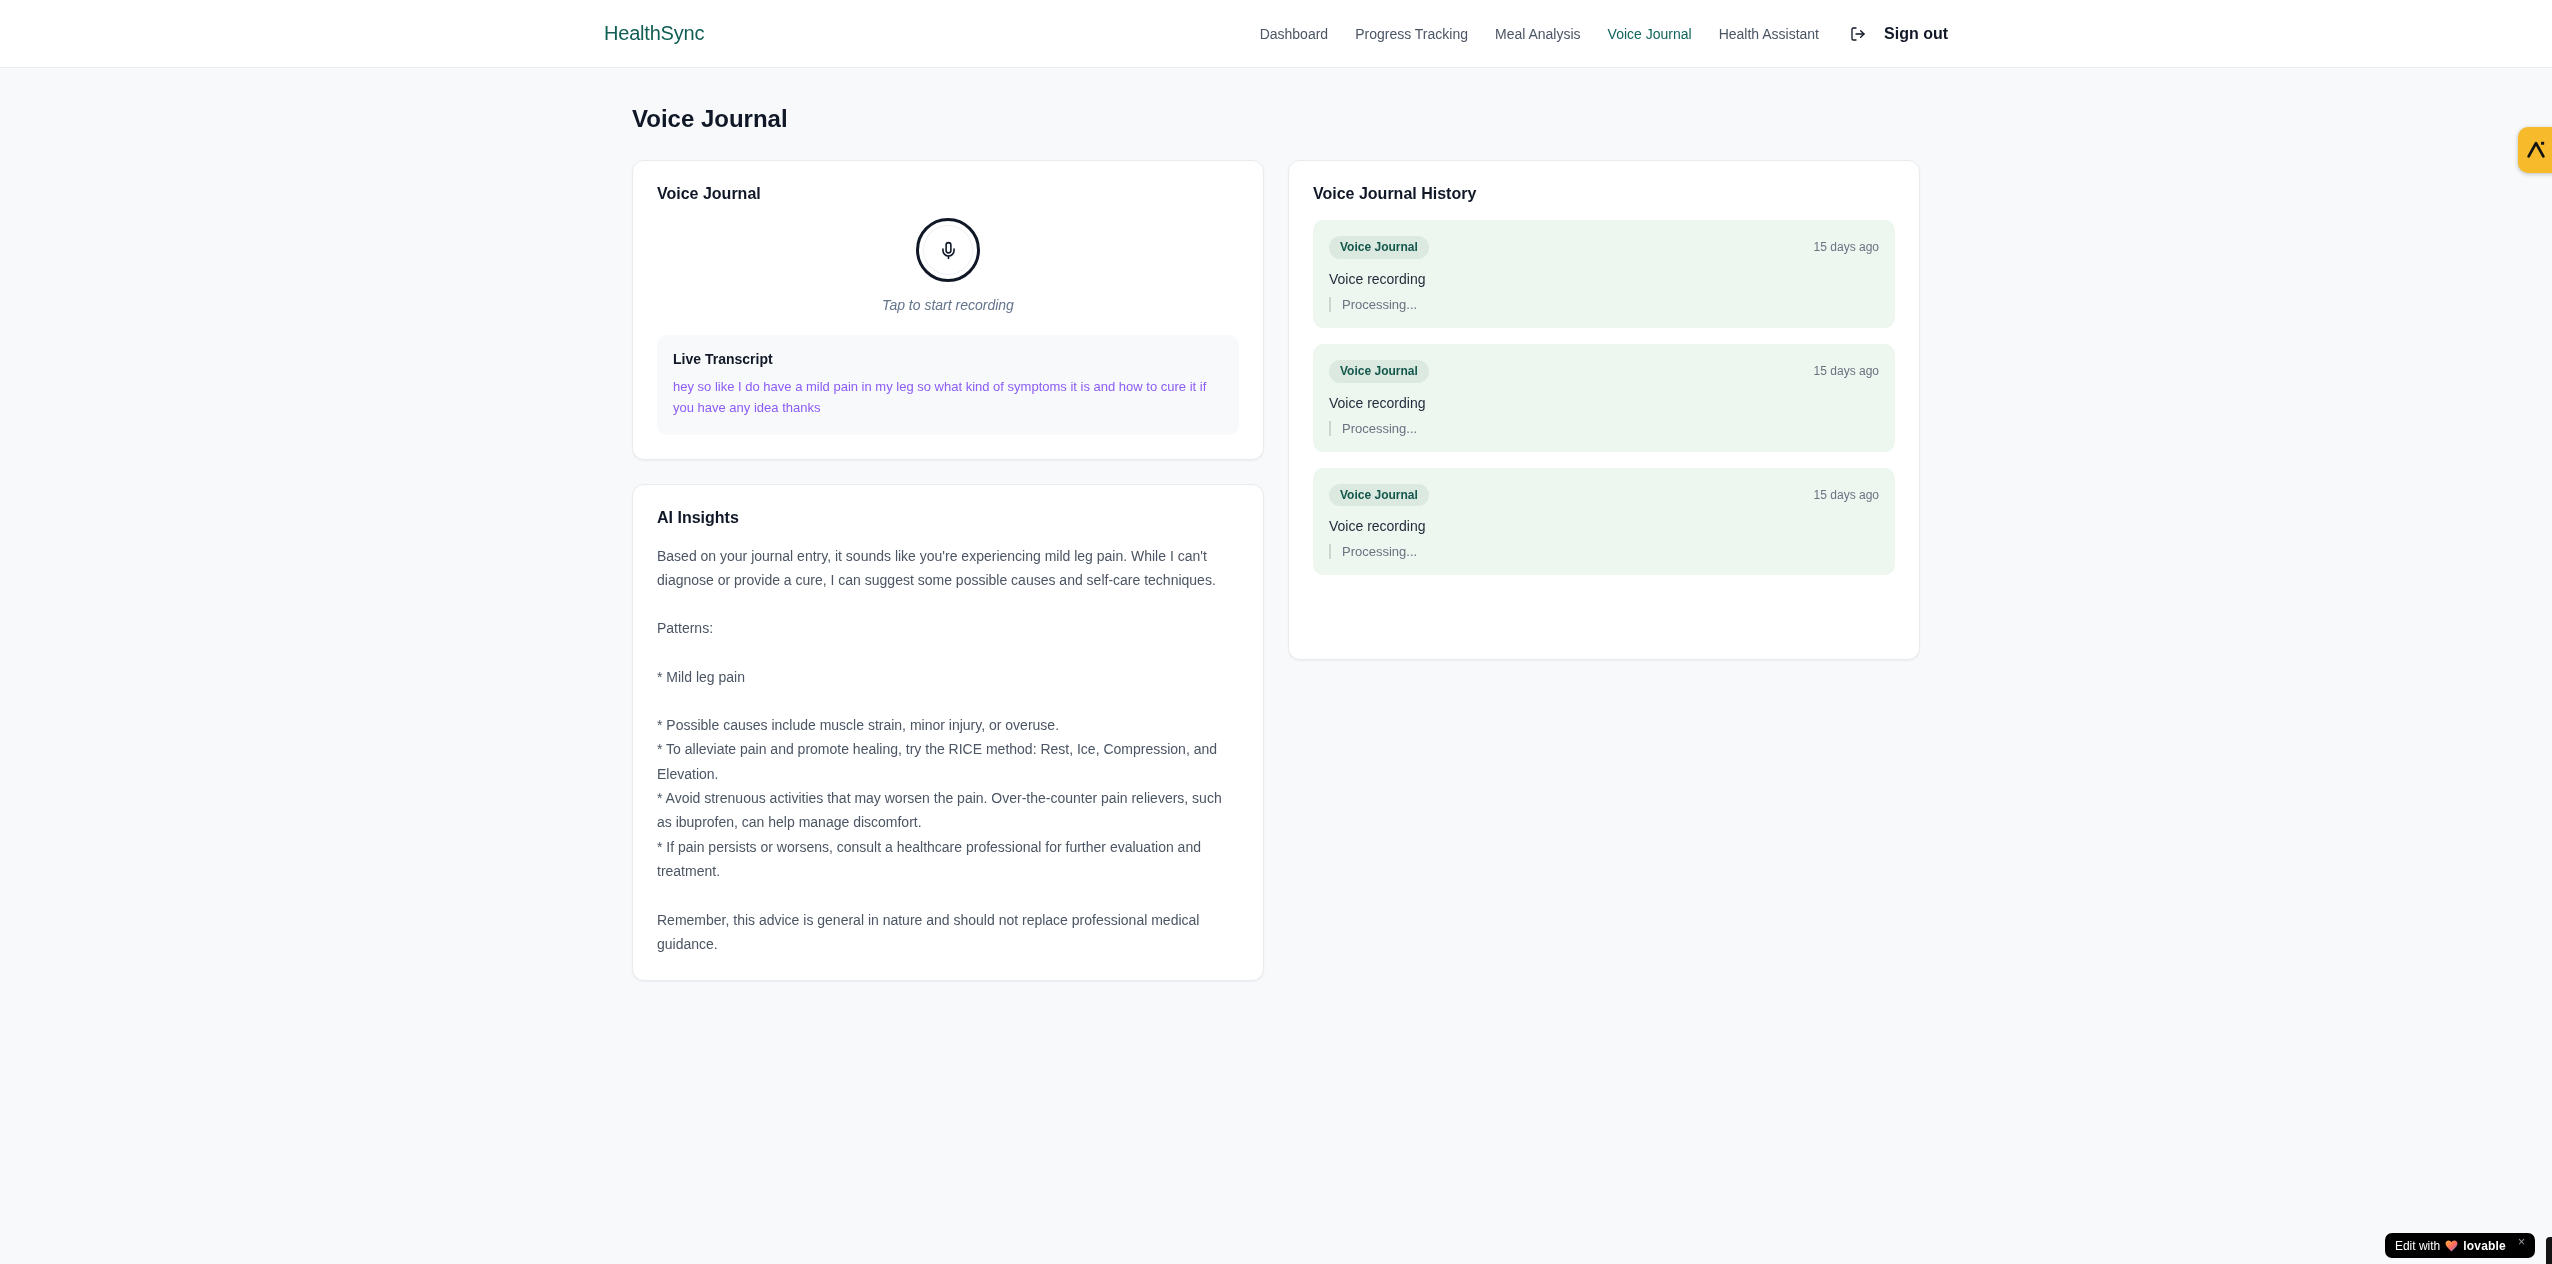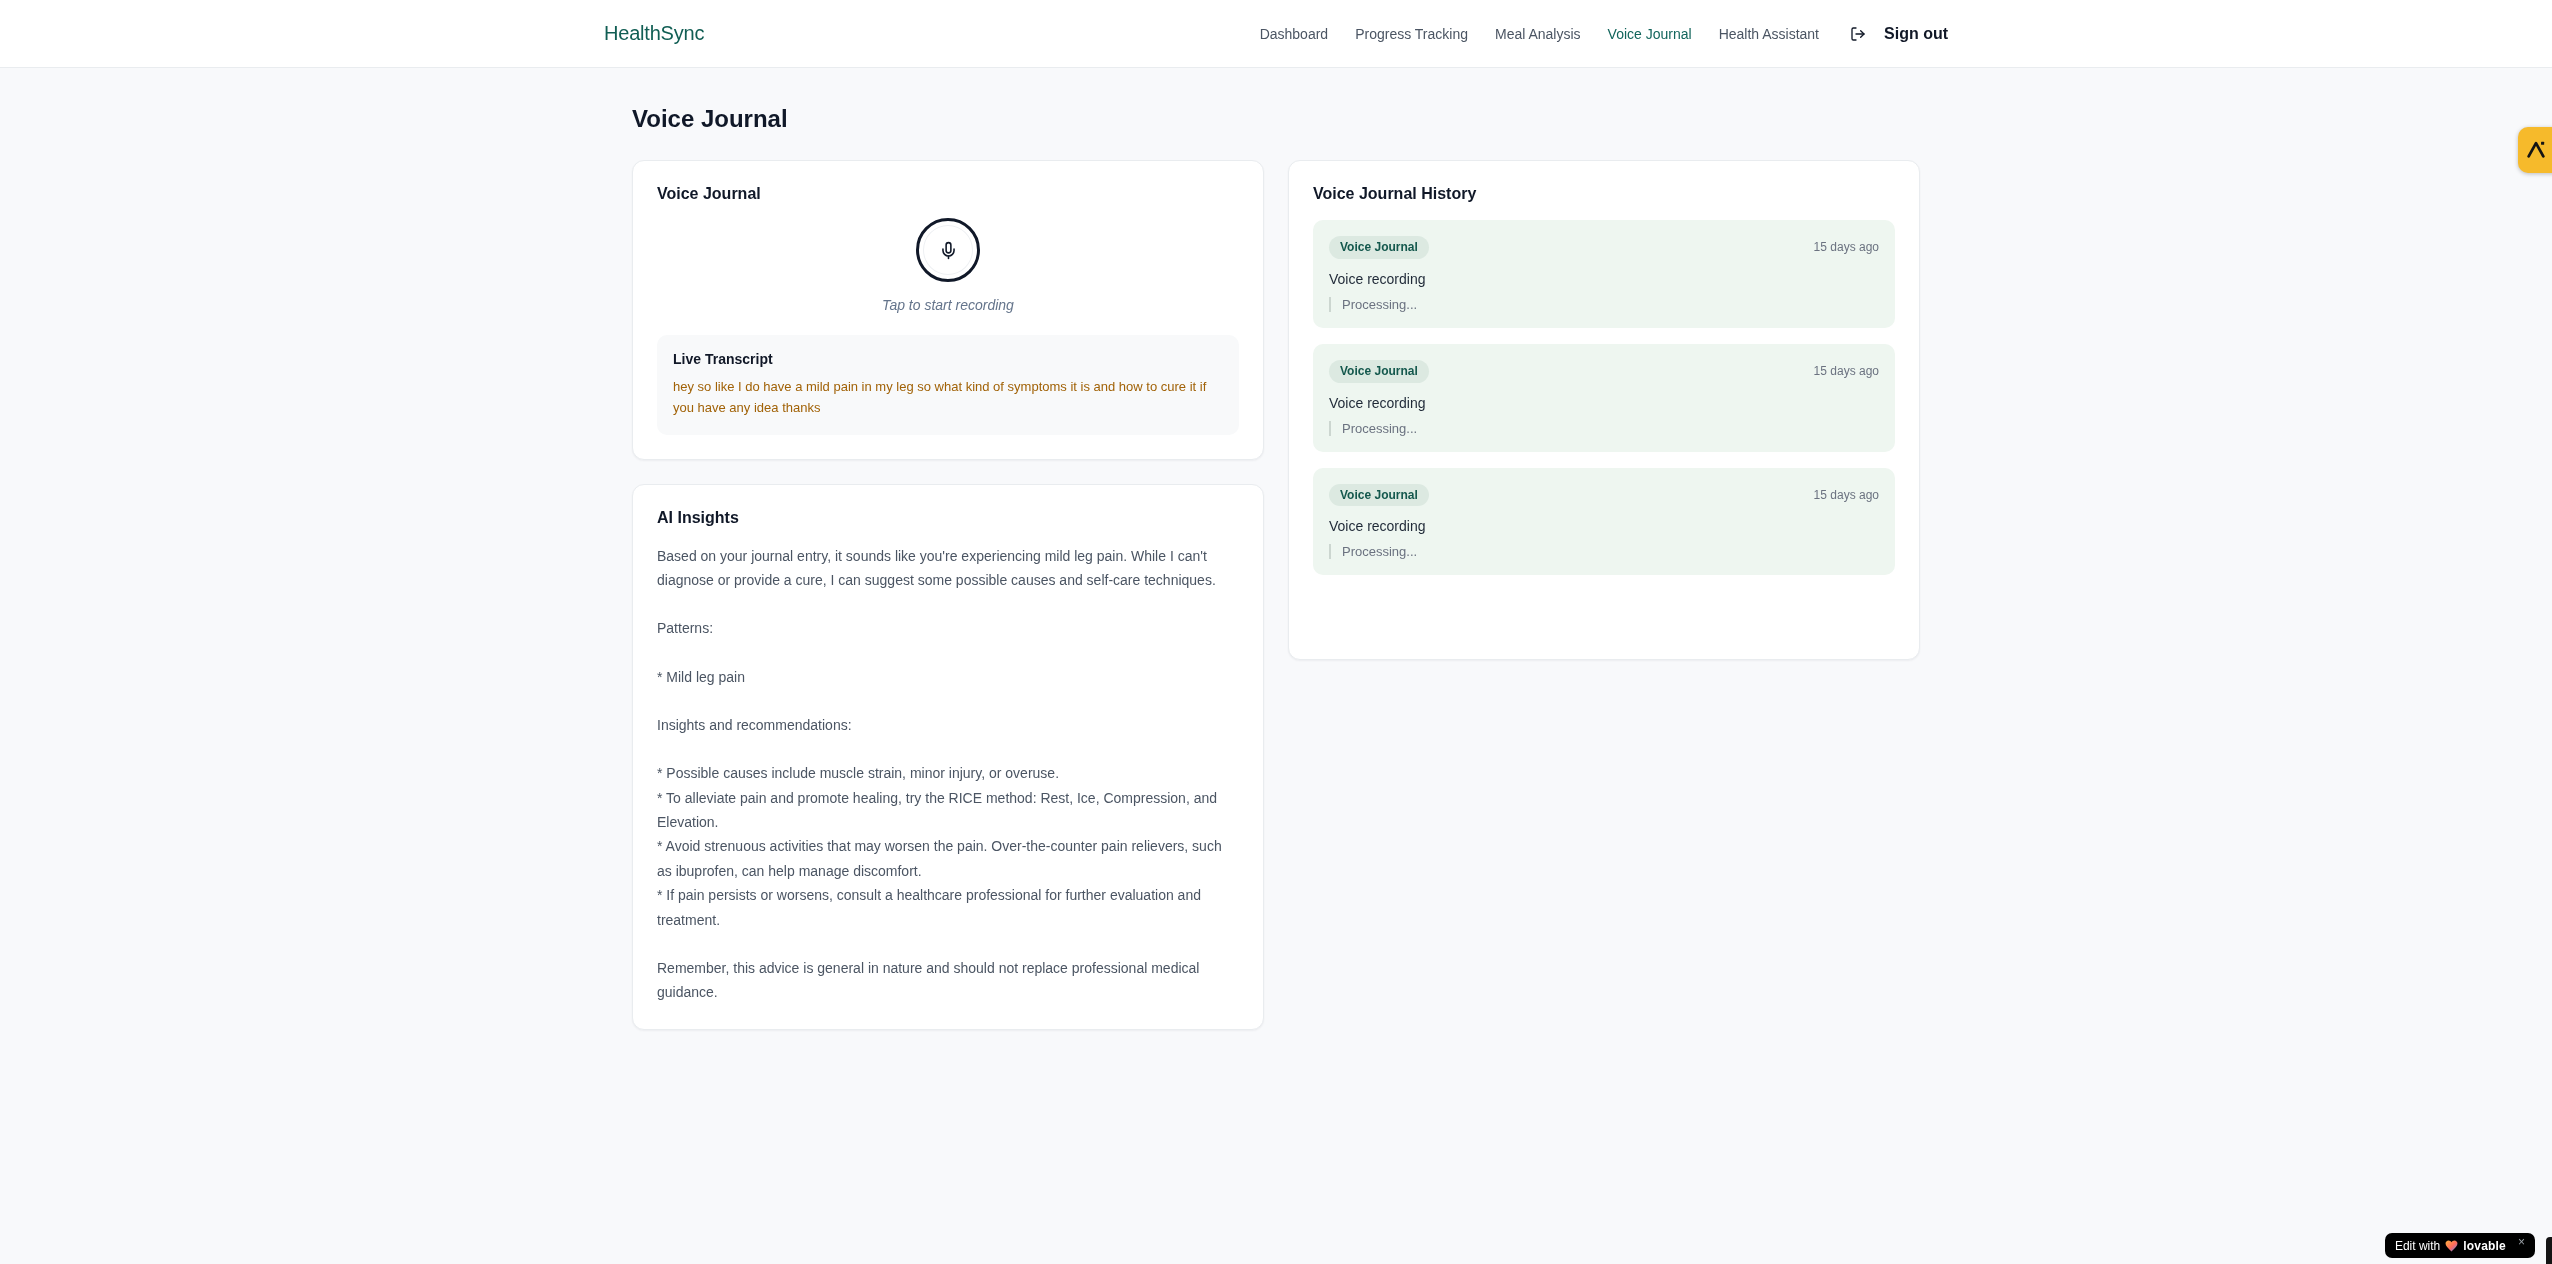--- a/index.html
+++ b/index.html
@@ -80,21 +80,21 @@
     border: 3px solid #101828;
     display: flex; align-items: center; justify-content: center;
     cursor: pointer;
     box-shadow: inset 0 0 0 4px #ffffff, inset 0 0 0 5px #eef0f3;
   }
   .mic-btn svg { width: 19px; height: 19px; color: #101828; }
   .tap-hint { margin-top: 15px; font-size: 14px; color: #64748b; font-style: italic; }
 
   .transcript-box { margin-top: 18px; background: #f8f9fa; border-radius: 10px; padding: 16px; }
   .transcript-title { font-size: 14px; font-weight: 600; color: #111827; margin-bottom: 10px; }
-  .transcript-text { font-size: 13px; color: #a16207; line-height: 1.6; }
+  .transcript-text { font-size: 13px; color: #8b5cf6; line-height: 1.6; }
 
   
   .analysis-card { margin-top: 24px; }
   .analysis-card p {
     font-size: 14px; color: #4b5563; line-height: 1.74;
     margin: 24px 0 0; white-space: pre-line;
   }
   .analysis-card .card-title + p { margin-top: 17px; }
 
   
@@ -195,21 +195,20 @@
           <div class="transcript-title">Live Transcript</div>
           <div class="transcript-text">hey so like I do have a mild pain in my leg so what kind of symptoms it is and how to cure it if you have any idea thanks</div>
         </div>
       </section>
 
       <section class="card analysis-card">
         <h2 class="card-title">AI Insights</h2>
         <p>Based on your journal entry, it sounds like you're experiencing mild leg pain. While I can't diagnose or provide a cure, I can suggest some possible causes and self-care techniques.</p>
         <p>Patterns:</p>
         <p>* Mild leg pain</p>
-        <p>Insights and recommendations:</p>
         <p>* Possible causes include muscle strain, minor injury, or overuse.
 * To alleviate pain and promote healing, try the RICE method: Rest, Ice, Compression, and Elevation.
 * Avoid strenuous activities that may worsen the pain. Over-the-counter pain relievers, such as ibuprofen, can help manage discomfort.
 * If pain persists or worsens, consult a healthcare professional for further evaluation and treatment.</p>
         <p>Remember, this advice is general in nature and should not replace professional medical guidance.</p>
       </section>
     </div>
 
     <div class="col-right">
 

